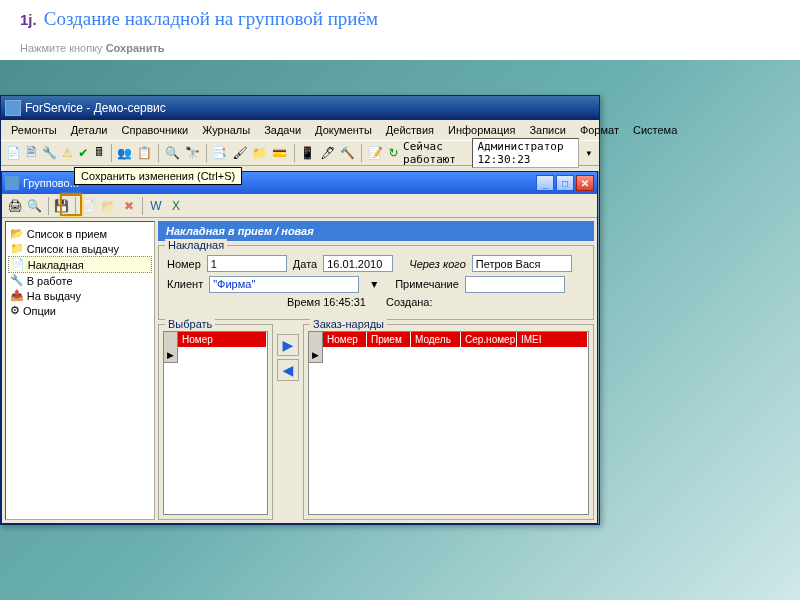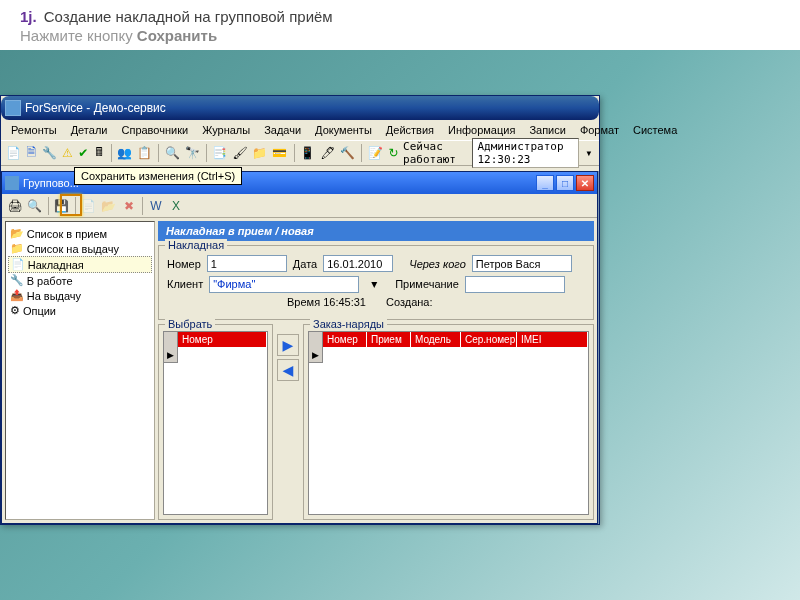--- a/index.html
+++ b/index.html
@@ -4,28 +4,28 @@
 <style>
   * { box-sizing: border-box; margin: 0; padding: 0; }
   body {
     font-family: Tahoma, Arial, sans-serif;
     font-size: 11px;
     background: linear-gradient(135deg, #4a8c8c 0%, #6bb0b0 50%, #d0e8e8 100%);
     width: 800px; height: 600px; overflow: hidden; position: relative;
   }
   .page-header { position: absolute; top: 0; left: 0; right: 0; background: #fff; padding: 8px 20px 6px 20px; }
   .step-num { color: #663399; font-weight: bold; font-size: 15px; margin-right: 4px;}
-  .step-title { color: #404040; font-size: 15px; }
-  .step-sub { color: #999; font-size: 15px; margin-top:2px;}
+  .step-title { color: #3b82f6; font-size: 19px; font-family: Liberation Serif, serif; }
+  .step-sub { color: #999; font-size: 11px; margin-top:12px;}
   .step-sub b { color:#888; }
 
   .app-window { position:absolute; top:95px; left:0; width:600px; height:430px;
     background:#ece9d8; border:1px solid #0a246a; box-shadow:2px 2px 6px rgba(0,0,0,.3);}
   .titlebar { height:24px; background:linear-gradient(#3a6ea5,#1e4e9c,#0a246a); color:#fff;
-    display:flex; align-items:center; padding:0 4px; font-size:12px;border-radius:8px;}
+    display:flex; align-items:center; padding:0 4px; font-size:12px;}
   .titlebar .ticon { width:16px;height:16px; background:#5b9bd5;margin-right:4px;border:1px solid #fff3;}
   .menubar { background:#ece9d8; padding:2px 4px; display:flex; gap:2px;}
   .menubar span { padding:2px 6px; cursor:default;}
   .toolbar1 { background:#ece9d8; border-top:1px solid #fff; border-bottom:1px solid #aca899;
     padding:2px 4px; display:flex; align-items:center; gap:3px; height:26px;}
   .tb-icon { width:18px;height:18px; display:inline-flex;align-items:center;justify-content:center;
     font-size:12px; border:1px solid transparent;}
   .tb-sep { width:1px; height:18px; background:#aca899; margin:0 2px;}
   .status-box { margin-left:auto; display:flex; align-items:center; gap:4px; font-family:monospace; font-size:11px;justify-content:flex-end;}
   .status-field{border:1px inset #aca899;background:#fff;padding:1px 4px;}

